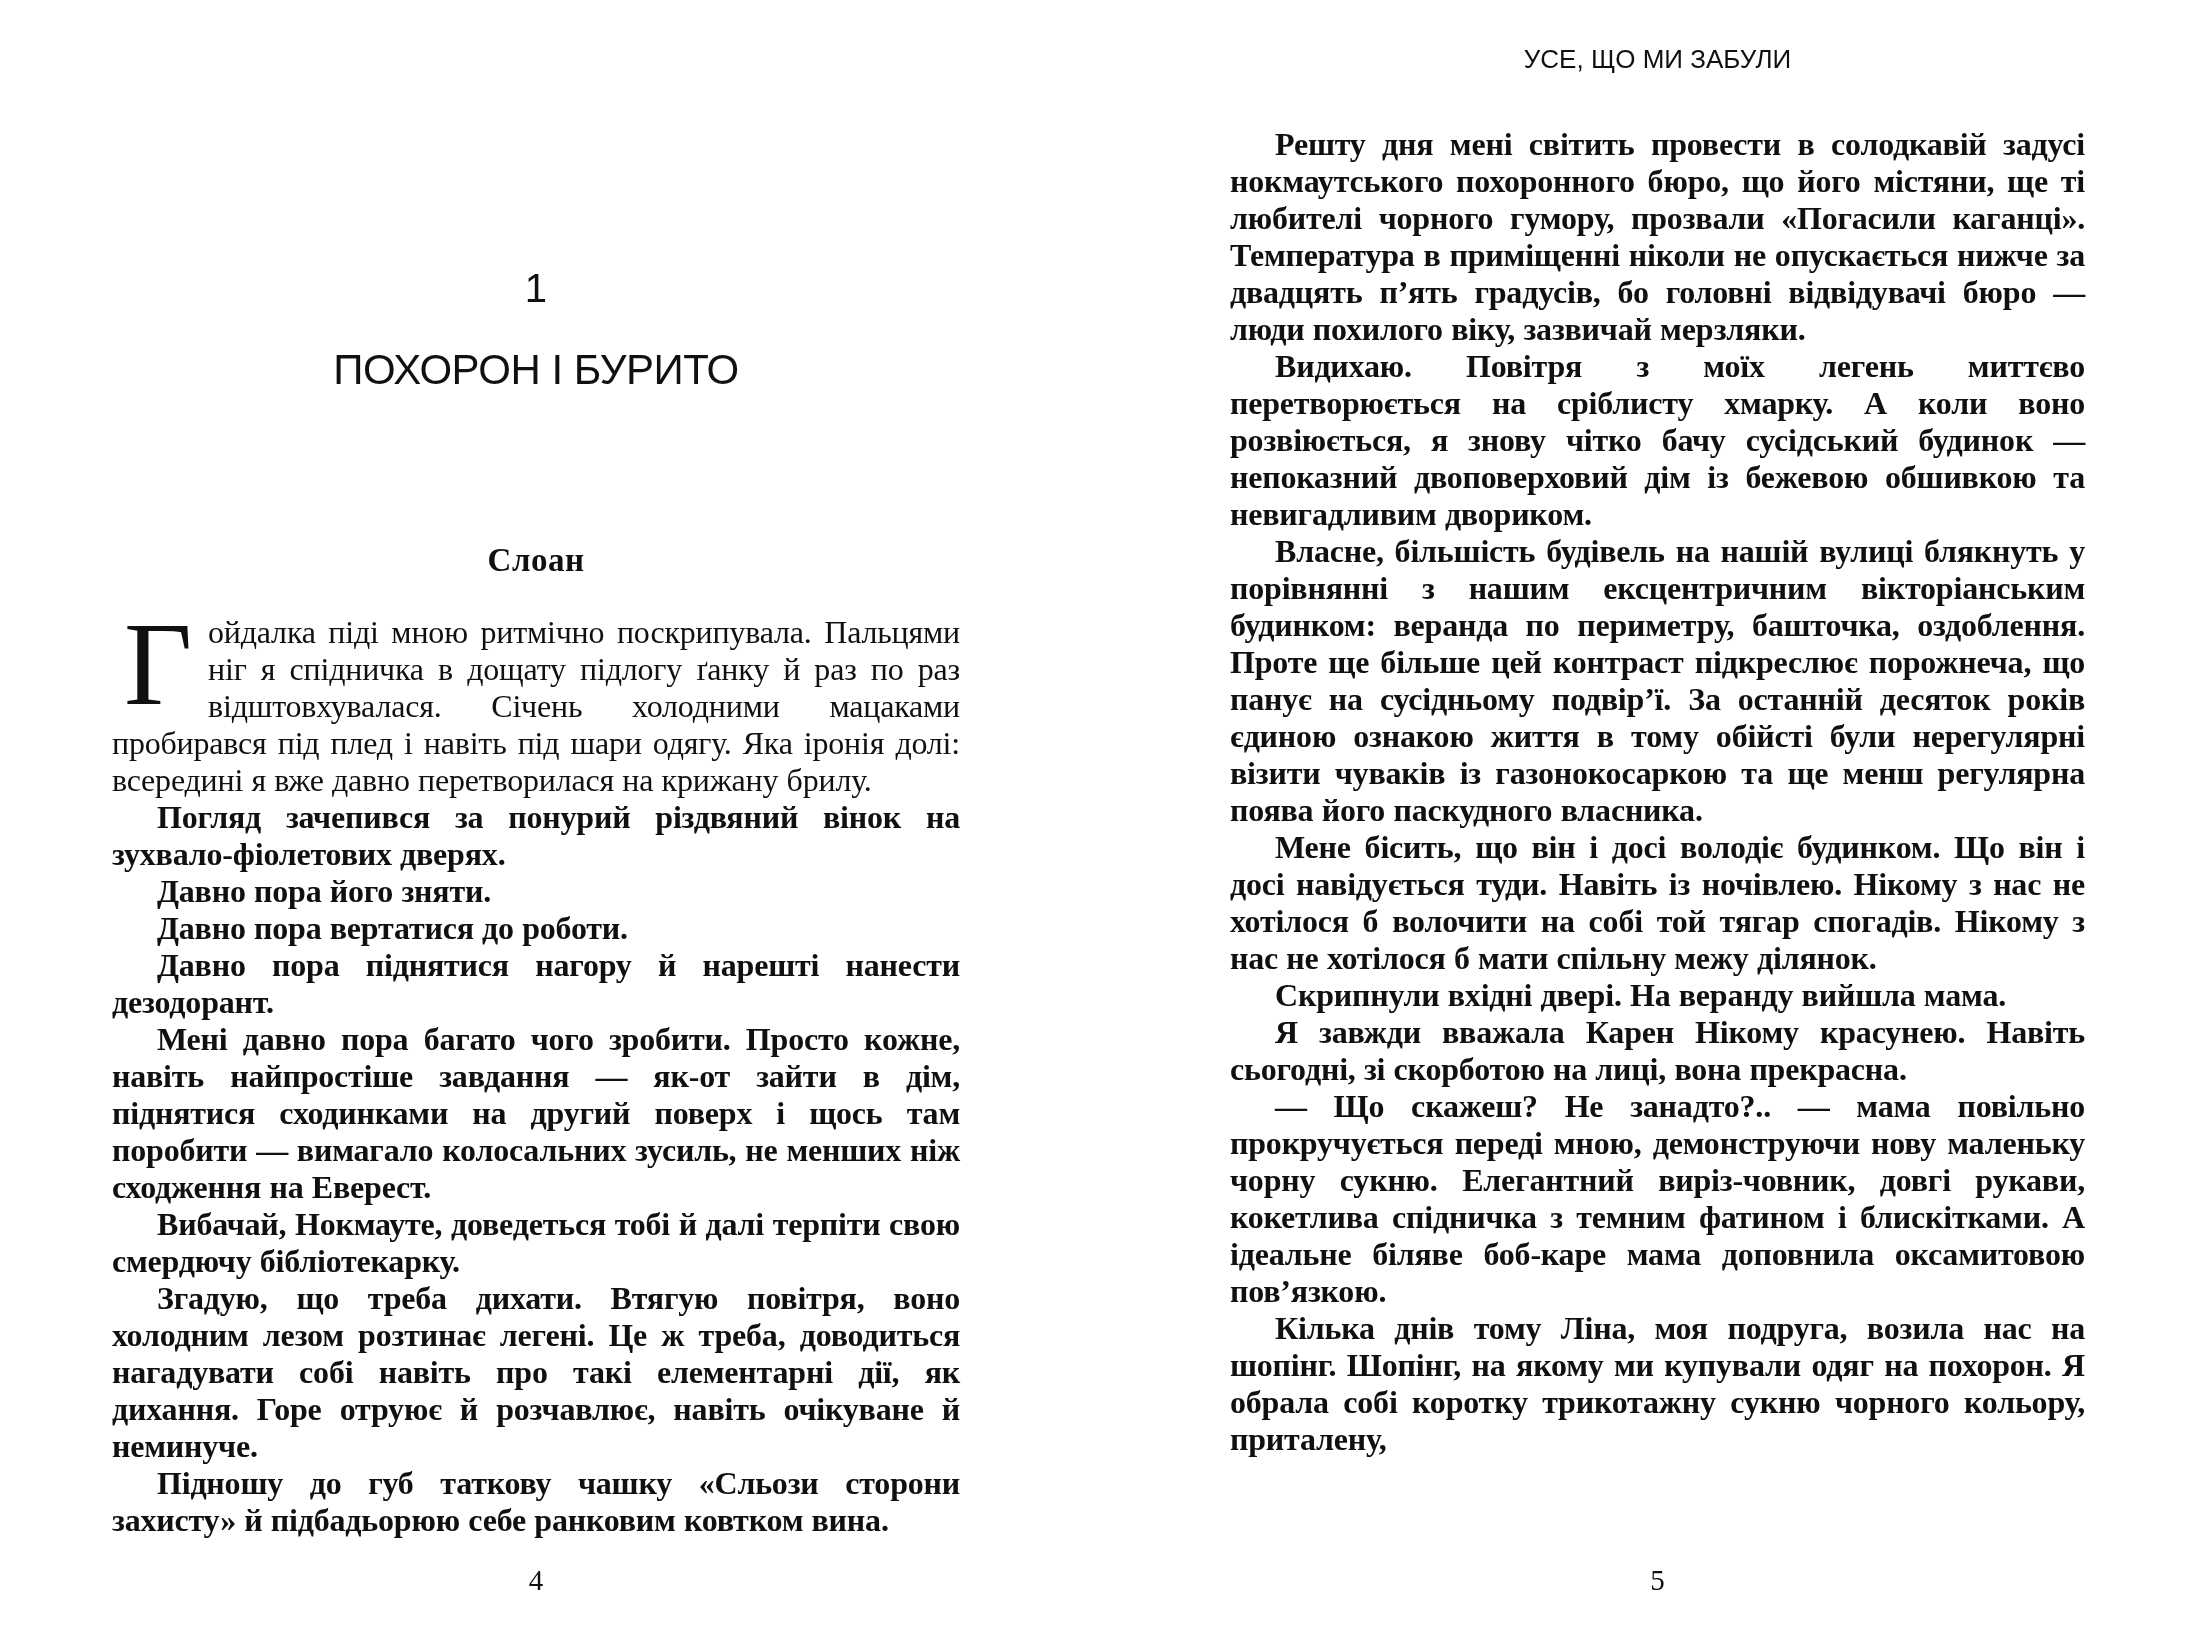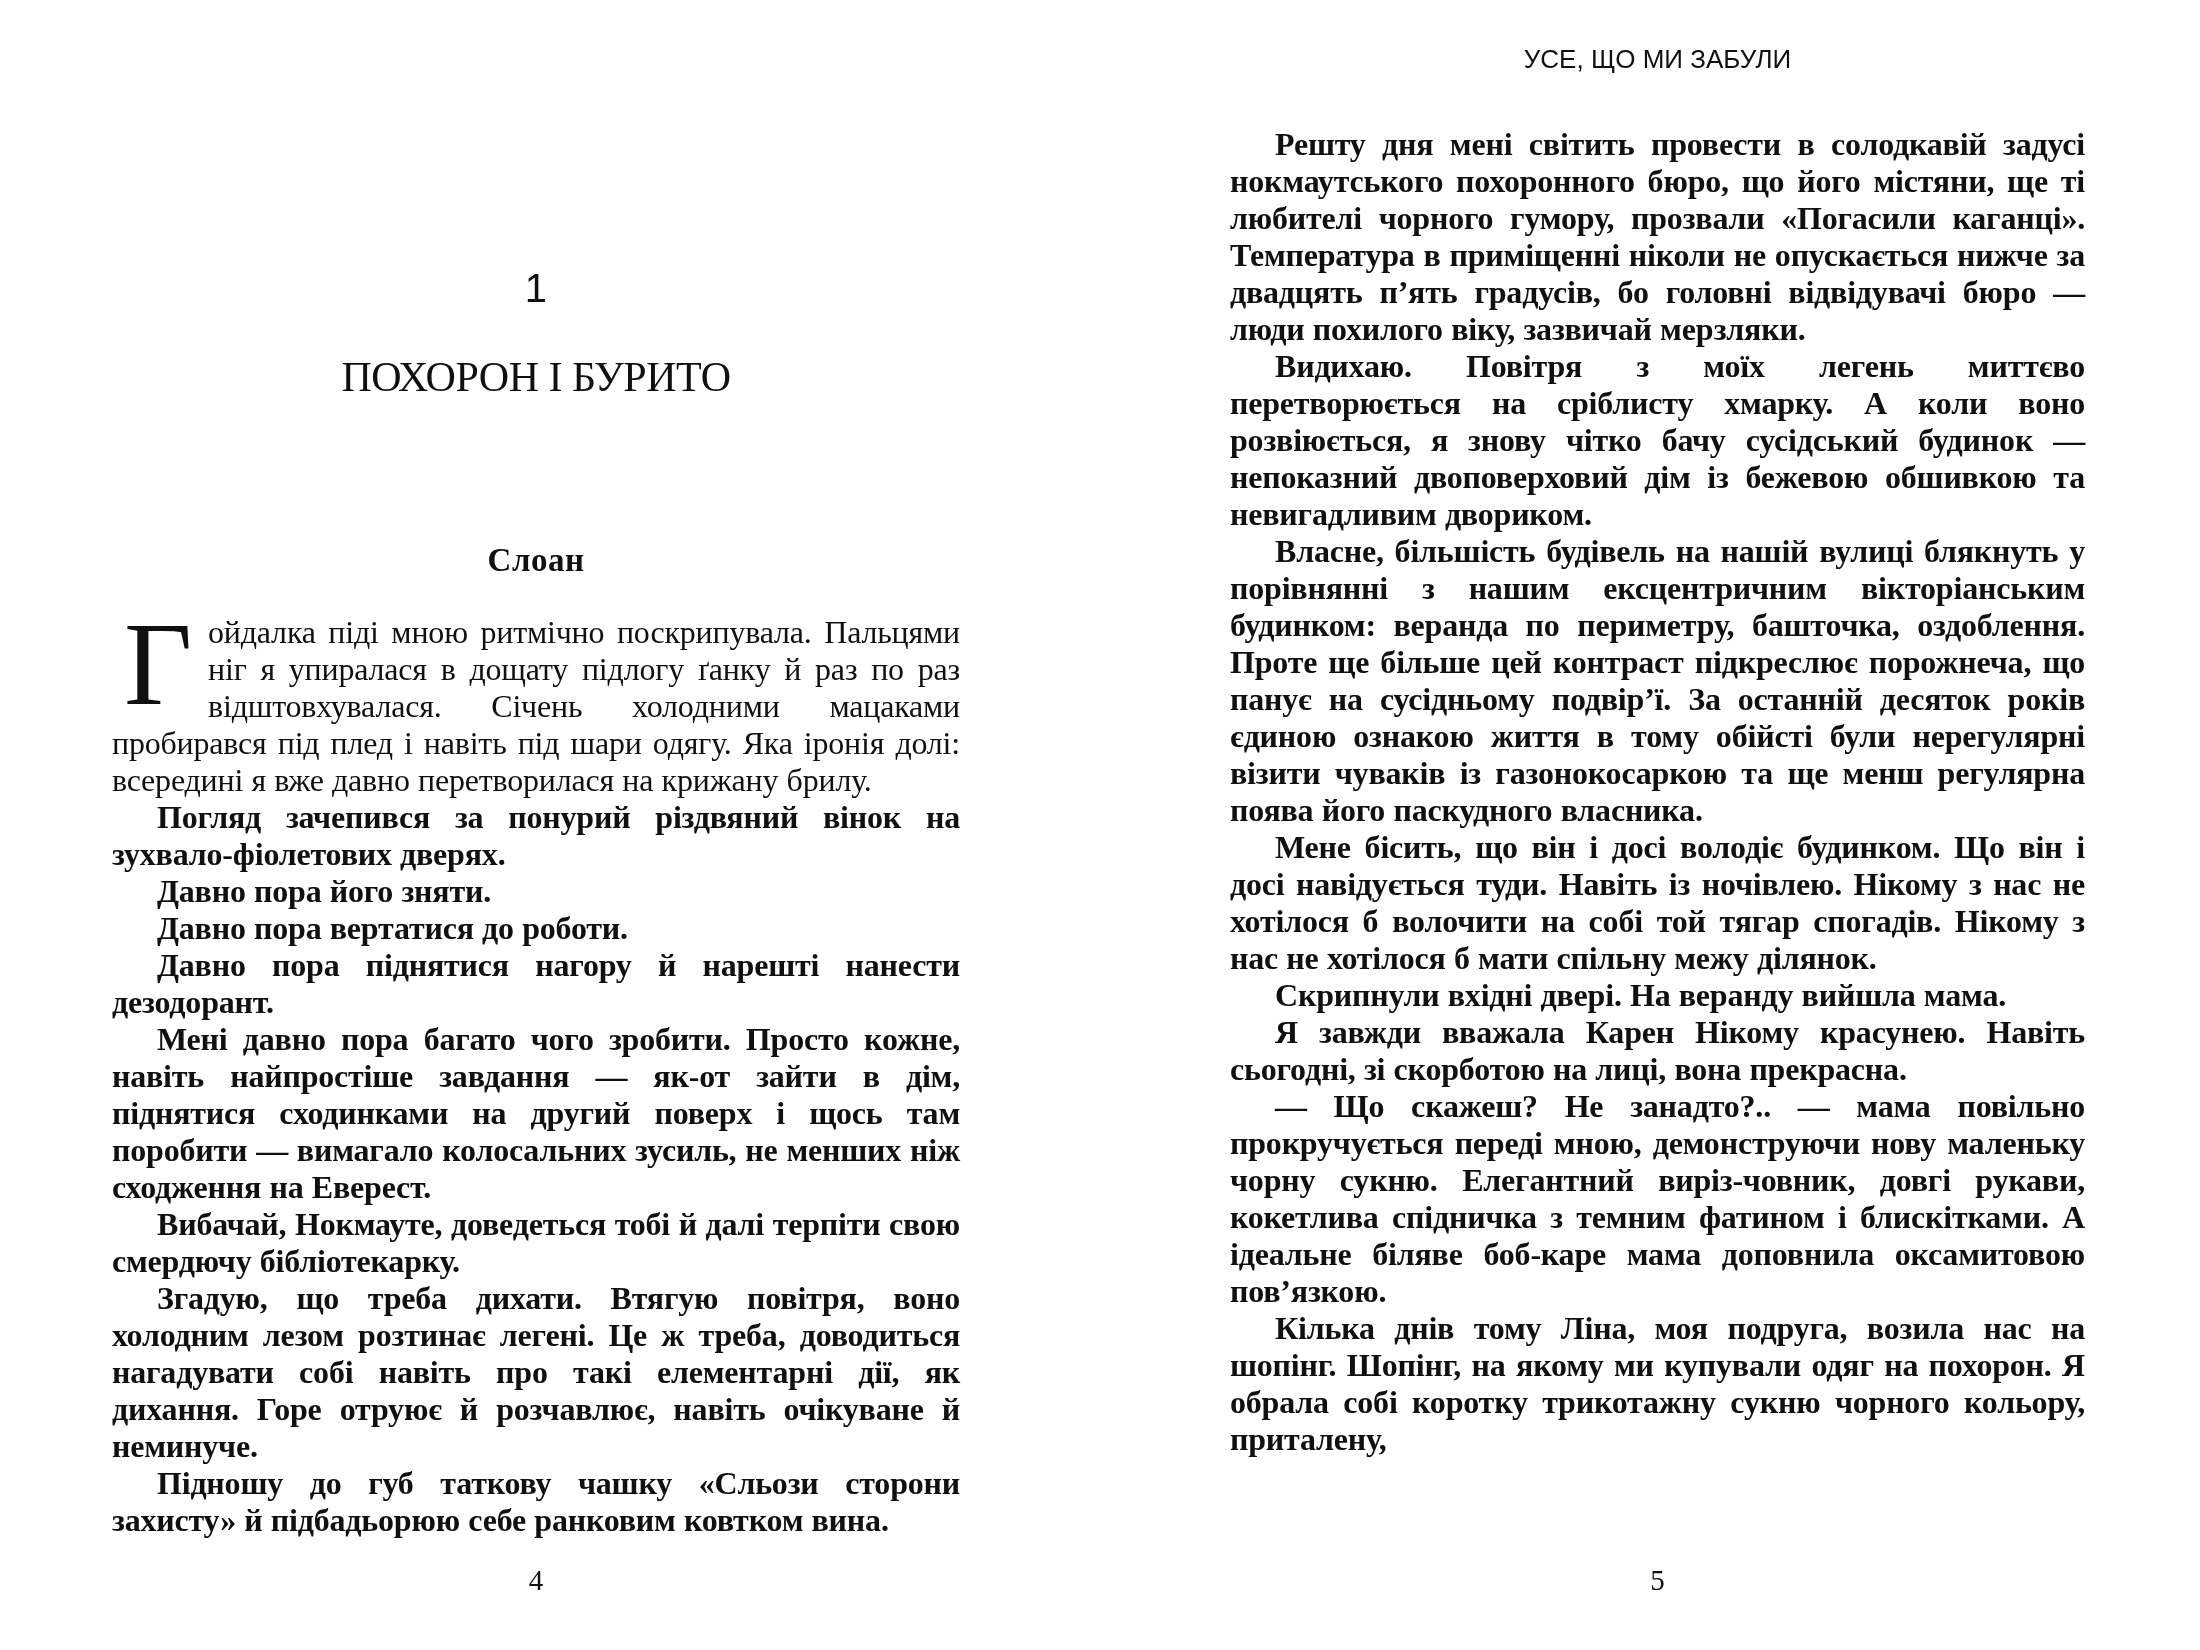--- a/index.html
+++ b/index.html
@@ -37,23 +37,23 @@
     font-family: "Liberation Sans", "DejaVu Sans", sans-serif;
     font-size: 40px;
     font-weight: 400;
     line-height: 1;
     letter-spacing: 0.5px;
   }
   .chapter-title {
     position: absolute;
     top: 340px;
     left: 0; right: 0;
-    margin: 16px;
+    margin: 9px;
     text-align: center;
-    font-family: Liberation Serif, serif;
+    font-family: Liberation Sans, sans-serif;
     font-size: 42px;
     font-weight: 400;
     line-height: 1;
     letter-spacing: -0.5px;
   }
   .section-heading {
     position: absolute;
     top: 544px;
     left: 0; right: 0;
     margin: 0;
@@ -111,21 +111,21 @@
 <body>
 
 <div class="spread">
 
   <section class="page page-left">
     <div class="chapter-number">1</div>
     <h1 class="chapter-title">ПОХОРОН І БУРИТО</h1>
     <h2 class="section-heading">Слоан</h2>
 
     <div class="body-text body-text-left">
-      <p class="para"><span class="dropcap">Г</span><span>ойдалка піді мною ритмічно поскрипувала. Пальцями ніг я упиралася в дощату підлогу ґанку й раз по раз відштовхувалася. Січень холодними мацаками пробирався під плед і навіть під шари одягу. Яка іронія долі: всередині я вже давно перетворилася на крижану брилу.</span></p>
+      <p class="para"><span class="dropcap">Г</span><span>ойдалка піді мною ритмічно поскрипувала. Пальцями ніг я спідничка в дощату підлогу ґанку й раз по раз відштовхувалася. Січень холодними мацаками пробирався під плед і навіть під шари одягу. Яка іронія долі: всередині я вже давно перетворилася на крижану брилу.</span></p>
       <p class="para indent">Погляд зачепився за понурий різдвяний вінок на зухвало-фіолетових дверях.</p>
       <p class="para indent">Давно пора його зняти.</p>
       <p class="para indent">Давно пора вертатися до роботи.</p>
       <p class="para indent">Давно пора піднятися нагору й нарешті нанести дезодорант.</p>
       <p class="para indent">Мені давно пора багато чого зробити. Просто кожне, навіть найпростіше завдання — як-от зайти в дім, піднятися сходинками на другий поверх і щось там поробити — вимагало колосальних зусиль, не менших ніж сходження на Еверест.</p>
       <p class="para indent">Вибачай, Нокмауте, доведеться тобі й далі терпіти свою смердючу бібліотекарку.</p>
       <p class="para indent">Згадую, що треба дихати. Втягую повітря, воно холодним лезом розтинає легені. Це ж треба, доводиться нагадувати собі навіть про такі елементарні дії, як дихання. Горе отруює й розчавлює, навіть очікуване й неминуче.</p>
       <p class="para indent">Підношу до губ таткову чашку «Сльози сторони захисту» й підбадьорюю себе ранковим ковтком вина.</p>
     </div>
 

